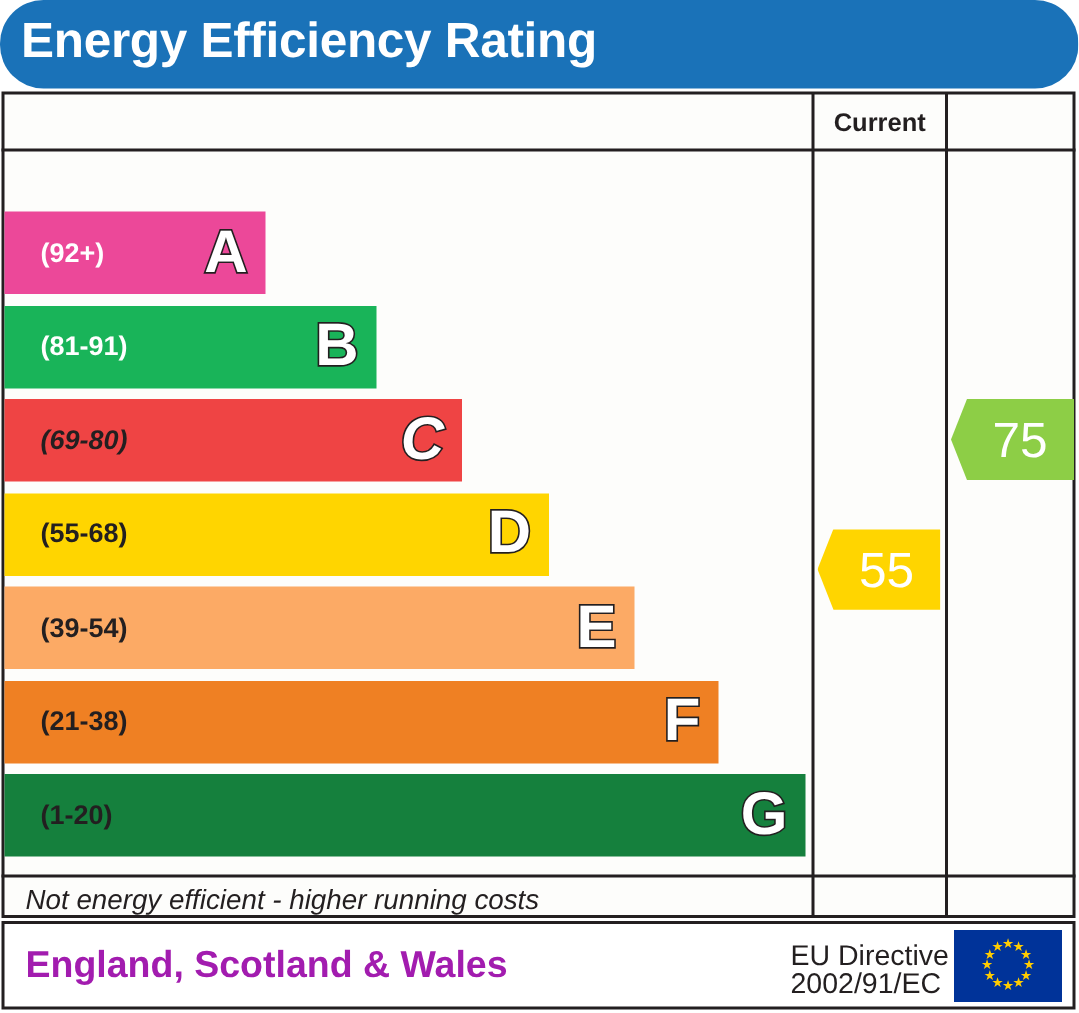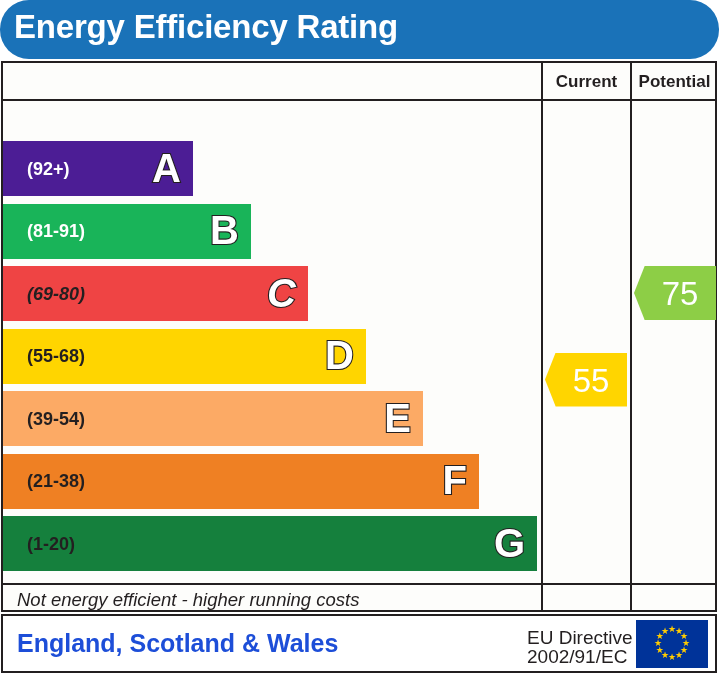--- a/index.html
+++ b/index.html
@@ -153,21 +153,21 @@
     width: 716px; height: 59px;
     border: 2px solid #231f20;
     box-sizing: border-box;
     background: #ffffff;
   }
   .footer-region {
     position: absolute;
     left: 14px; top: 13px;
     font-size: 25px;
     font-weight: bold;
-    color: #1d4ed8;
+    color: #a21caf;
     white-space: nowrap;
   }
   .footer-directive {
     position: absolute;
     left: 524px; top: 12px;
     font-size: 19px;
     color: #231f20;
     line-height: 19px;
     text-align: left;
     white-space: nowrap;
@@ -199,26 +199,25 @@
     <div class="title-text">Energy Efficiency Rating</div>
   </div>
 
   <div class="frame"></div>
   <div class="hdr-sep"></div>
   <div class="cap-sep"></div>
   <div class="vdiv v1"></div>
   <div class="vdiv v2"></div>
 
   <div class="col-head current">Current</div>
-  <div class="col-head potential">Potential</div>
 
   <div class="caption bottom">Not energy efficient - higher running costs</div>
 
   <div id="bars-layer">
-      <div class="bar light-text" style="top: 141px; width: 190px; height: 55px; background: #4c1d95;">
+      <div class="bar light-text" style="top: 141px; width: 174px; height: 55px; background: #ec4899;">
         <span class="bar-range">(92+)</span>
         <span class="bar-letter">A</span>
       </div>
       <div class="bar light-text" style="top: 203.5px; width: 248px; height: 55px; background: rgb(25, 180, 89);">
         <span class="bar-range">(81-91)</span>
         <span class="bar-letter">B</span>
       </div>
       <div class="bar dark-text" style="top: 266px; width: 305px; height: 55px; background: #ef4444; font-style: italic;">
         <span class="bar-range">(69-80)</span>
         <span class="bar-letter">C</span>

